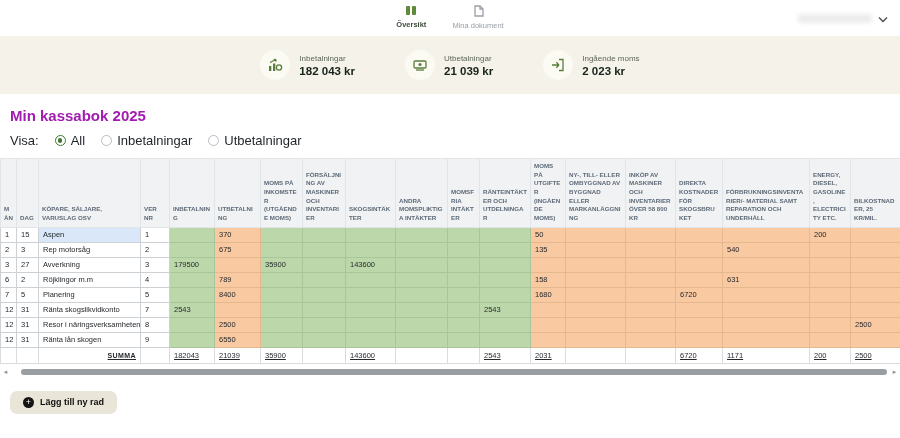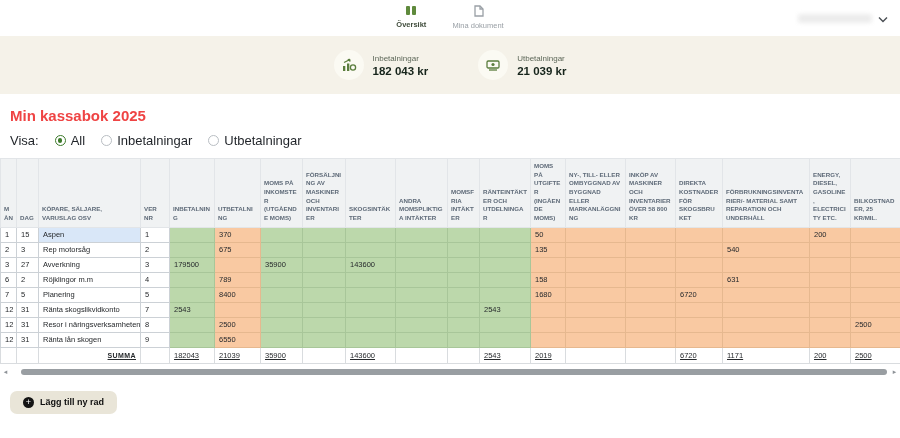--- a/index.html
+++ b/index.html
@@ -23,21 +23,21 @@
   .user-blur { width:74px; height:9px; border-radius:3px; background:#ececec; filter:blur(2px); }
 
   
   .summary { height:58px; background:#f5f2e9; display:flex; align-items:center; justify-content:center; gap:50px; }
   .card { display:flex; align-items:center; gap:9px; }
   .card-icon { width:30px; height:30px; border-radius:50%; background:#fbfaf3; display:flex; align-items:center; justify-content:center; }
   .card-label { font-size:8px; color:#5d6758; margin-bottom:2px; }
   .card-value { font-size:11.5px; font-weight:700; color:#16241b; }
 
   
-  .section-title { font-size:15px; font-weight:800; color:#ef4444; margin:13px 0 9px 10px; }
+  .section-title { font-size:15px; font-weight:800; color:#a21caf; margin:13px 0 9px 10px; }
   .filters { display:flex; align-items:center; gap:16px; margin:0 0 10px 10px; font-size:13px; color:#1f2328; }
   .filter-option { display:flex; align-items:center; gap:5px; cursor:pointer; }
   .radio { width:11px; height:11px; border-radius:50%; border:1.5px solid #b9bec3; background:#fff; position:relative; }
   .radio.on { border-color:#3c7a2a; }
   .radio.on::after { content:''; position:absolute; left:2px; top:2px; width:4.5px; height:4.5px; border-radius:50%; background:#3c7a2a; }
 
   
   .table-wrap { margin-top:10px; }
   table { border-collapse:collapse; table-layout:fixed; width:900px; }
   th.hd {
@@ -126,20 +126,32 @@
         <circle cx="8" cy="7.5" r="1.6" fill="#5a7d3d"></circle>
         <path d="M4 13 h8" stroke="#5a7d3d" stroke-width="1.3"></path>
       </svg>
     </span>
     <div>
       <div class="card-label">Utbetalningar</div>
       <div class="card-value">21 039 kr</div>
     </div>
   </div>
 
+  <div class="card">
+    <span class="card-icon">
+      <svg width="16" height="16" viewBox="0 0 16 16">
+        <path d="M9 2.5 h4 v11 h-4" fill="none" stroke="#5a7d3d" stroke-width="1.3"></path>
+        <path d="M2 8 h7 M9 8 L6.3 5.3 M9 8 L6.3 10.7" fill="none" stroke="#5a7d3d" stroke-width="1.3"></path>
+      </svg>
+    </span>
+    <div>
+      <div class="card-label">Ingående moms</div>
+      <div class="card-value">2 023 kr</div>
+    </div>
+  </div>
 
 
 </div>
 
 <div class="section-title">Min kassabok 2025</div>
 
 <div class="filters">
   <span>Visa:</span>
   <span class="filter-option">
     <span class="radio on"></span>
@@ -376,21 +388,21 @@
           <td class="summa-label">SUMMA</td>
           <td></td>
           <td>182043</td>
           <td>21039</td>
           <td>35900</td>
           <td></td>
           <td>143600</td>
           <td></td>
           <td></td>
           <td>2543</td>
-          <td>2019</td>
+          <td>2031</td>
           <td></td>
           <td></td>
           <td>6720</td>
           <td>1171</td>
           <td>200</td>
           <td>2500</td>
         </tr>
       </tbody>
     </table>
 </div>

